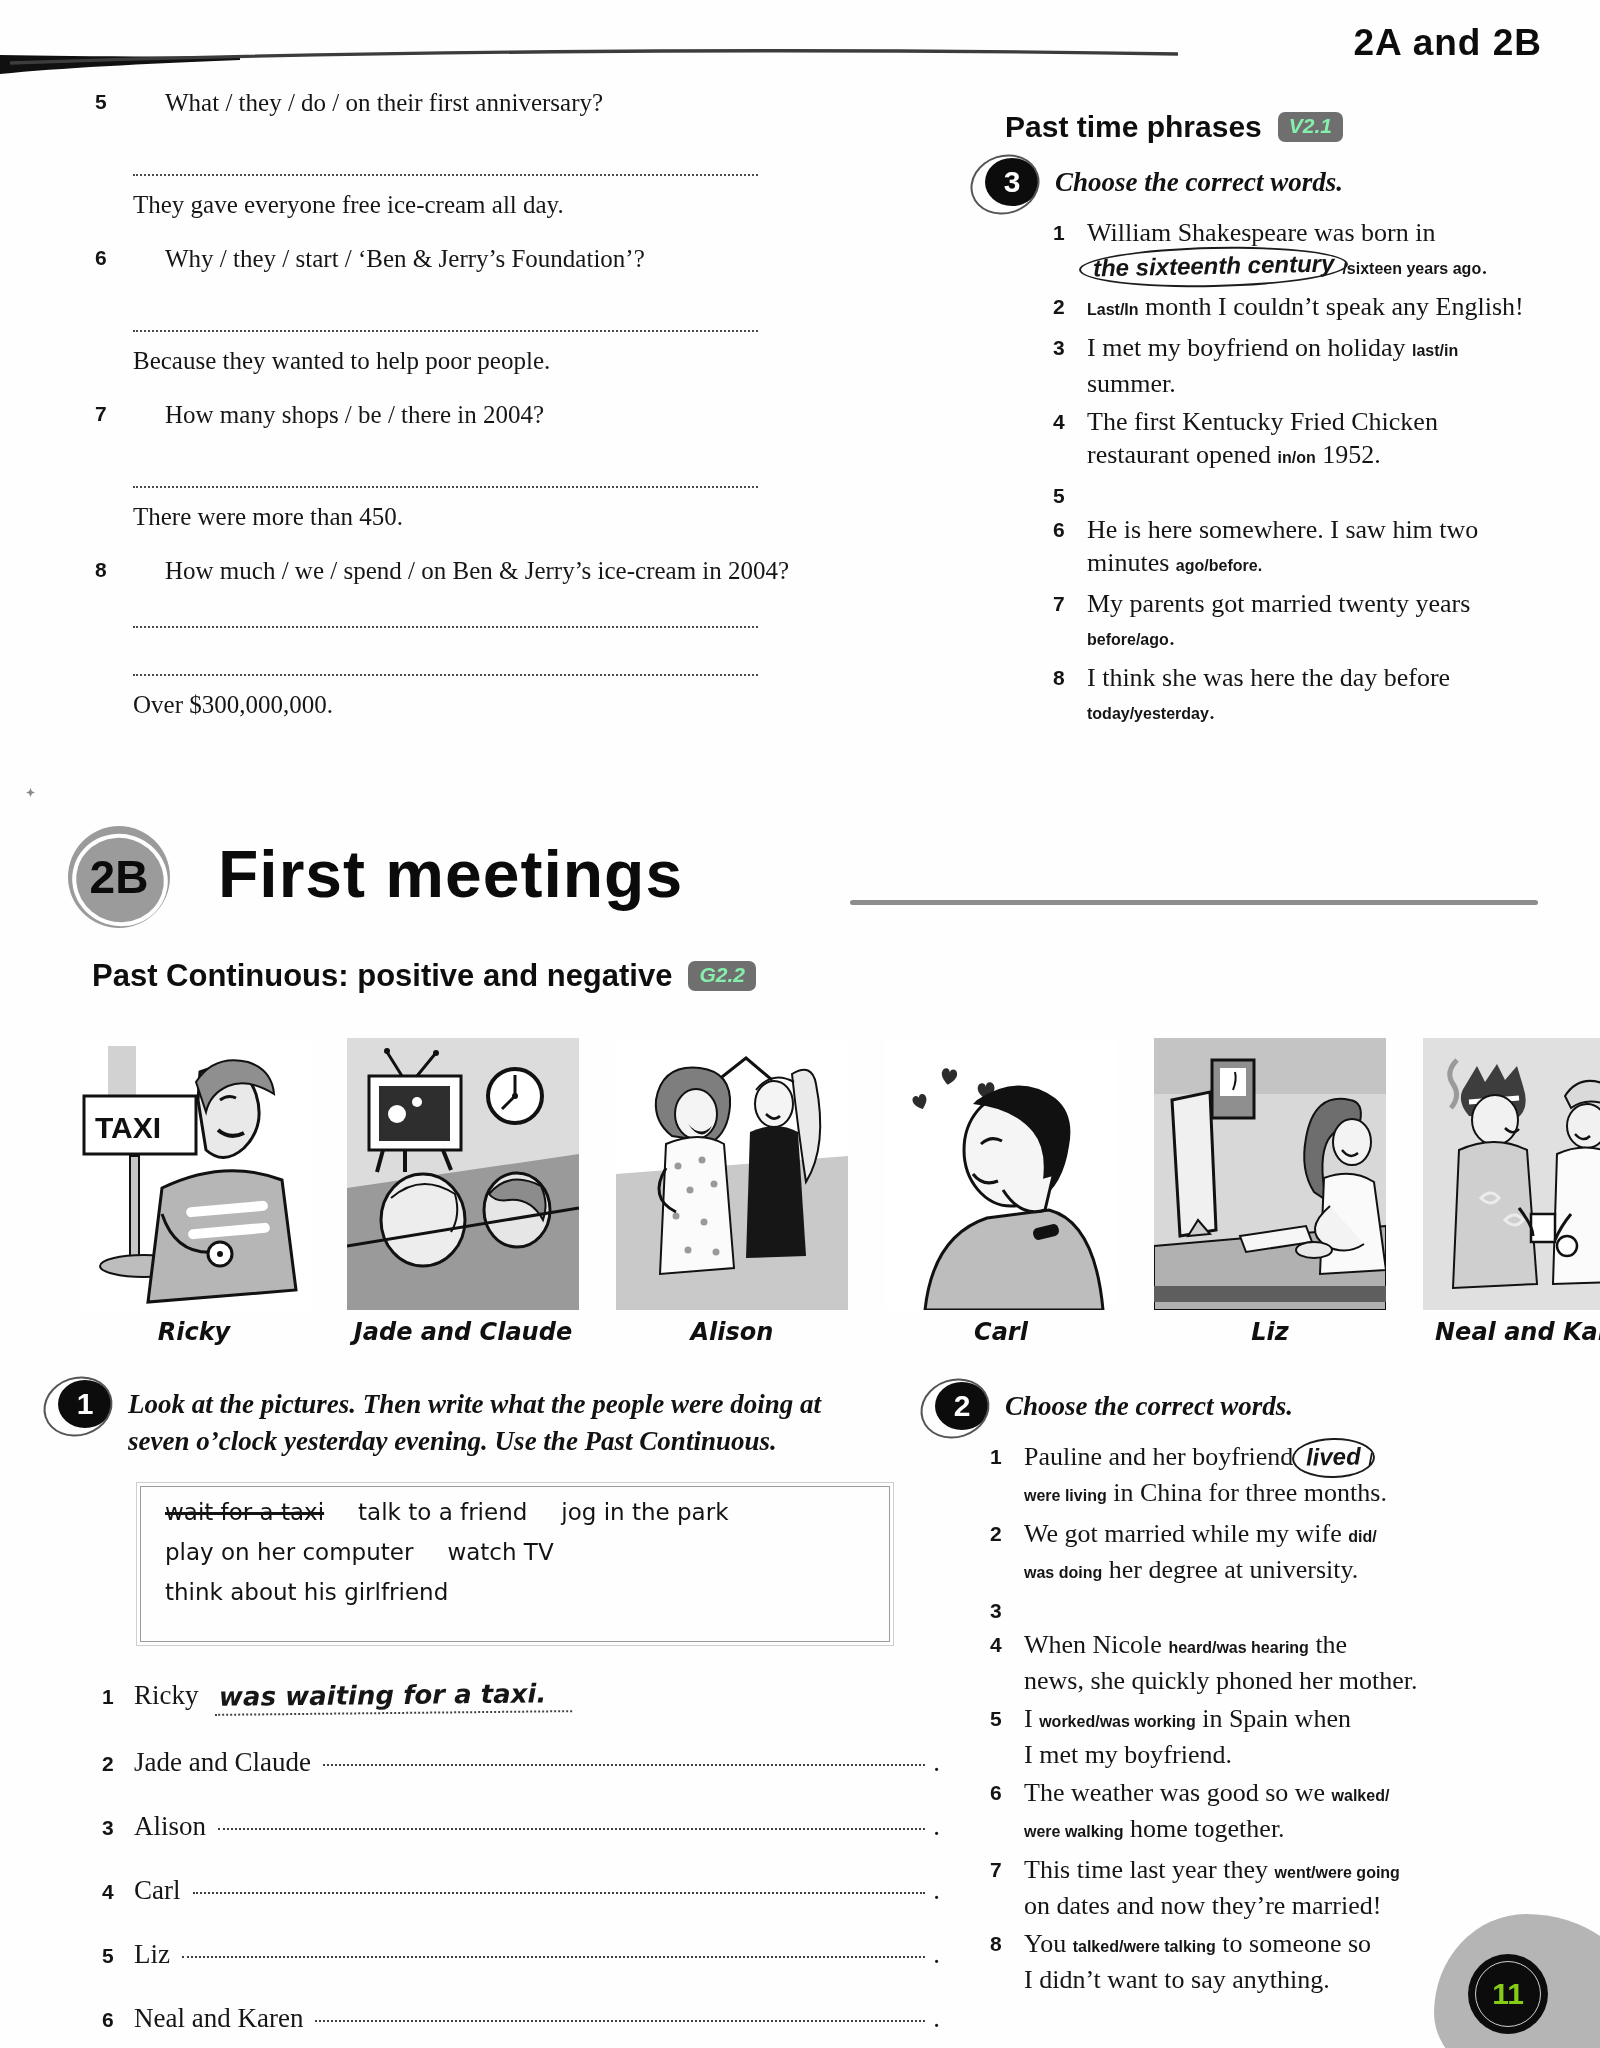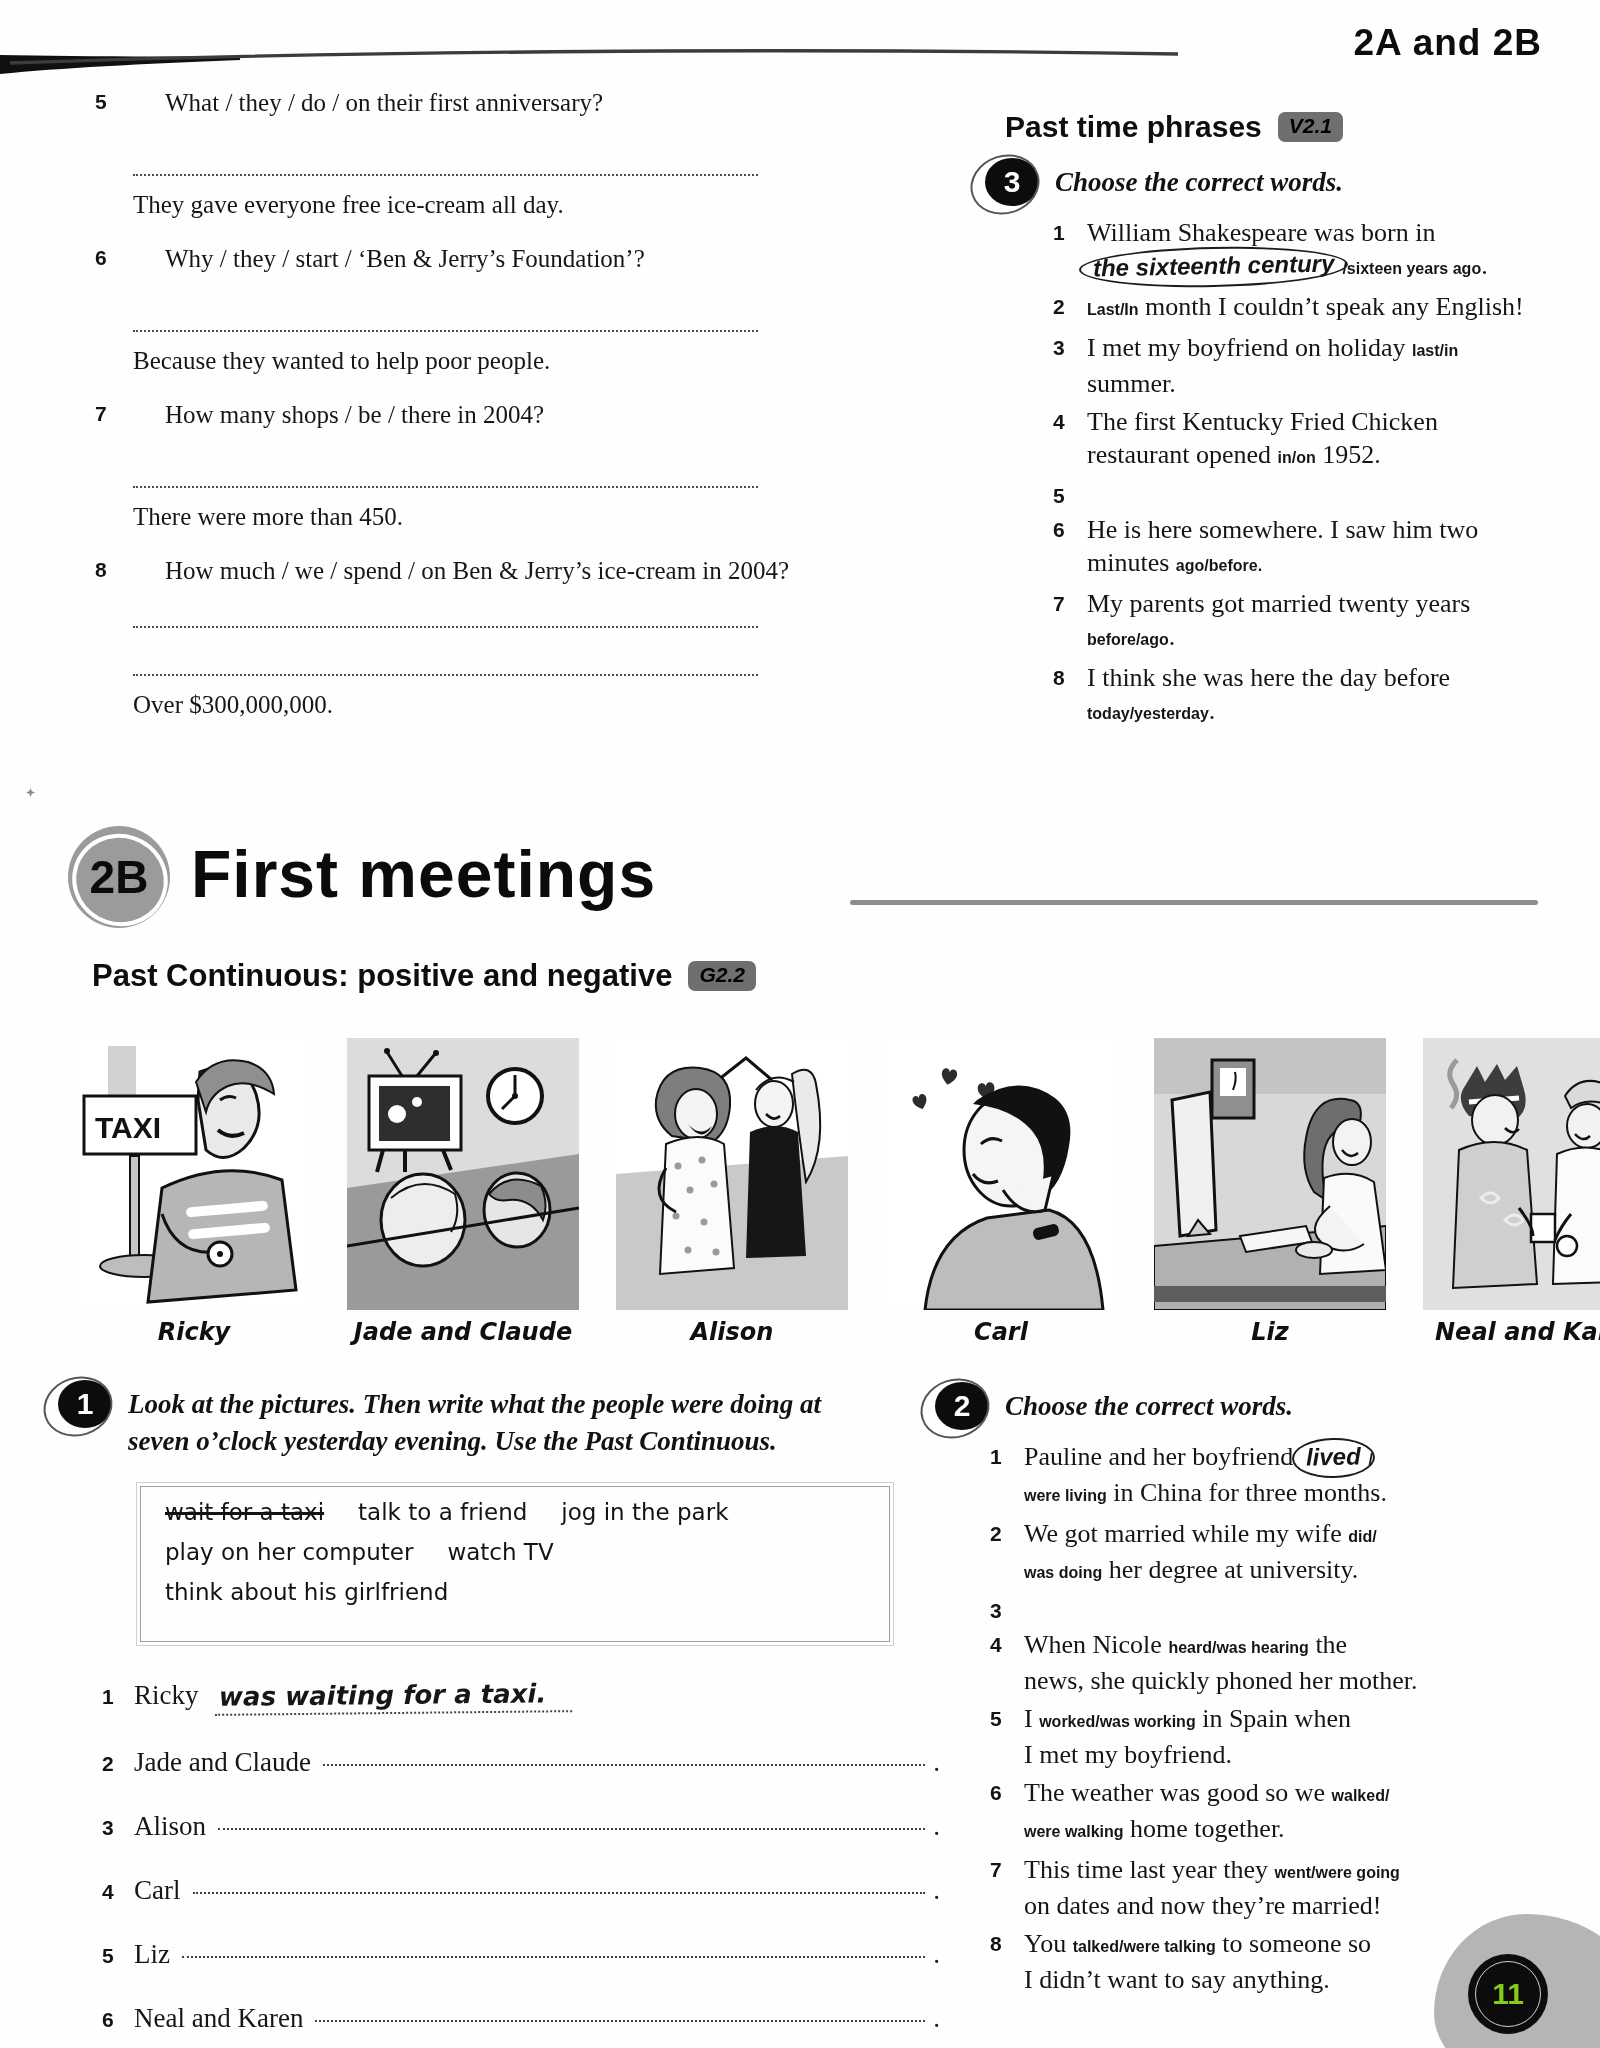--- a/index.html
+++ b/index.html
@@ -19,21 +19,21 @@
   .num{font-family:"Liberation Sans",sans-serif;font-weight:bold;font-size:21px;color:#141414;}
 
   
   .numbadge{position:relative;width:54px;height:48px;background:#0c0c0c;border-radius:50%;
             color:#fff;font:bold 30px "Liberation Sans",sans-serif;
             display:flex;align-items:center;justify-content:center;flex:none;}
   .numbadge::before{content:"";position:absolute;left:-15px;top:-3px;width:66px;height:55px;
             border:2px solid #555;border-radius:50%;transform:rotate(-18deg);}
 
   
-  .vbadge{display:inline-block;background:#6f6f6f;color:#000000;border-radius:7px;
+  .vbadge{display:inline-block;background:#6f6f6f;color:#86efac;border-radius:7px;
           font:bold italic 21px "Liberation Sans",sans-serif;padding:2px 11px 4px;
           margin-left:16px;vertical-align:4px;}
 
   
   #qa-block{position:absolute;left:95px;top:86px;width:735px;}
   .qa-q{display:flex;margin:0;}
   .qa-q .qnum{width:38px;flex:none;padding-top:4px;}
   .qa-q .qtext{font-size:25px;line-height:34px;margin-left:32px;}
   .write-line{border-bottom:2px dotted #4a4a4a;height:0;margin:54px 0 12px 38px;width:625px;}
   .write-line.tight{margin-top:38px;}
@@ -56,21 +56,21 @@
   .seg-o{font-family:"Liberation Sans",sans-serif;font-style:italic;font-weight:bold;font-size:24px;
          display:inline-block;border:2.5px solid #1c1c1c;border-radius:50%;
          padding:0 12px 3px;margin:-2px -6px -2px -8px;transform:rotate(-1.2deg);}
 
   
   #badge-2b{position:absolute;left:68px;top:826px;width:102px;height:102px;border-radius:50%;
             background:#9b9b9b;display:flex;align-items:center;justify-content:center;}
   #badge-2b::before{content:"";position:absolute;left:4px;top:8px;width:88px;height:84px;
             border:4px solid #fff;border-radius:50%;transform:rotate(18deg);}
   #badge-2b span{position:relative;font:bold 46px "Liberation Sans",sans-serif;color:#0b0b0b;}
-  #title-2b{position:absolute;left:191px;top:836px;font:bold 66px "Liberation Sans",sans-serif;
+  #title-2b{position:absolute;left:218px;top:836px;font:bold 66px "Liberation Sans",sans-serif;
             letter-spacing:1px;color:#0b0b0b;}
   #rule-2b{position:absolute;left:850px;right:62px;top:900px;height:5px;background:#8d8d8d;border-radius:3px;}
   #subtitle-2b{position:absolute;left:92px;top:958px;font:bold 31px "Liberation Sans",sans-serif;color:#0e0e0e;}
 
   
   #pics{position:absolute;left:66px;top:1026px;display:flex;gap:13px;}
   .panel{width:232px;}
   .panel svg{display:block;width:232px;height:272px;}
   .panel figcaption{text-align:center;margin-top:8px;
             font:bold italic 24px "DejaVu Sans",sans-serif;color:#101010;}

